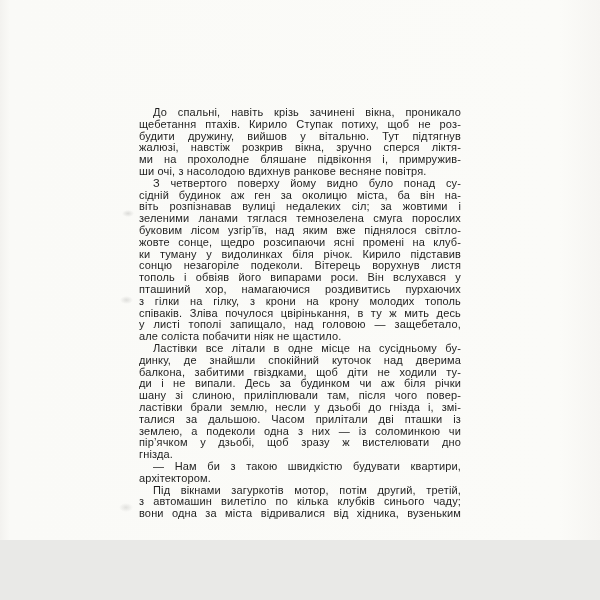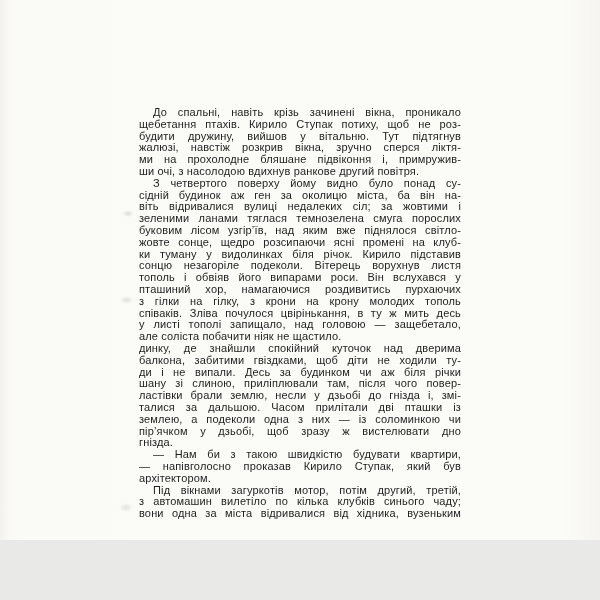--- a/index.html
+++ b/index.html
@@ -61,52 +61,52 @@
   <div class="smudge" id="smudge-2"></div>
   <div class="smudge" id="smudge-3"></div>
 
   <div id="text-block">
       <div class="para">
         <div class="line indent">До спальні, навіть крізь зачинені вікна, проникало</div>
         <div class="line">щебетання птахів. Кирило Ступак потиху, щоб не роз-</div>
         <div class="line">будити дружину, вийшов у вітальню. Тут підтягнув</div>
         <div class="line">жалюзі, навстіж розкрив вікна, зручно сперся ліктя-</div>
         <div class="line">ми на прохолодне бляшане підвіконня і, примружив-</div>
-        <div class="line lastline">ши очі, з насолодою вдихнув ранкове другий повітря.</div>
+        <div class="line lastline">ши очі, з насолодою вдихнув ранкове весняне повітря.</div>
       </div>
       <div class="para">
         <div class="line indent">З четвертого поверху йому видно було понад су-</div>
         <div class="line">сідній будинок аж ген за околицю міста, ба він на-</div>
-        <div class="line">віть відривалися вулиці недалеких сіл; за жовтими і</div>
+        <div class="line">віть розпізнавав вулиці недалеких сіл; за жовтими і</div>
         <div class="line">зеленими ланами тяглася темнозелена смуга порослих</div>
         <div class="line">буковим лісом узгір’їв, над яким вже піднялося світло-</div>
         <div class="line">жовте сонце, щедро розсипаючи ясні промені на клуб-</div>
         <div class="line">ки туману у видолинках біля річок. Кирило підставив</div>
         <div class="line">сонцю незагоріле подеколи. Вітерець ворухнув листя</div>
         <div class="line">тополь і обвіяв його випарами роси. Він вслухався у</div>
         <div class="line">пташиний хор, намагаючися роздивитись пурхаючих</div>
         <div class="line">з гілки на гілку, з крони на крону молодих тополь</div>
         <div class="line">співаків. Зліва почулося цвірінькання, в ту ж мить десь</div>
         <div class="line">у листі тополі запищало, над головою — защебетало,</div>
         <div class="line lastline">але соліста побачити ніяк не щастило.</div>
       </div>
       <div class="para">
+        <div class="line indent">Ластівки все літали в одне місце на сусідньому бу-</div>
         <div class="line">динку, де знайшли спокійний куточок над дверима</div>
         <div class="line">балкона, забитими гвіздками, щоб діти не ходили ту-</div>
         <div class="line">ди і не випали. Десь за будинком чи аж біля річки</div>
         <div class="line">шану зі слиною, приліплювали там, після чого повер-</div>
         <div class="line">ластівки брали землю, несли у дзьобі до гнізда і, змі-</div>
         <div class="line">талися за дальшою. Часом прилітали дві пташки із</div>
         <div class="line">землею, а подеколи одна з них — із соломинкою чи</div>
         <div class="line">пір’ячком у дзьобі, щоб зразу ж  вистелювати дно</div>
         <div class="line lastline">гнізда.</div>
       </div>
       <div class="para">
         <div class="line indent">— Нам би з такою швидкістю будувати квартири,</div>
-        <div class="line">— напівголосно проказав Кирило Ступак, який був</div>
         <div class="line lastline">архітектором.</div>
       </div>
       <div class="para justify-last">
         <div class="line indent">Під вікнами загуркотів мотор, потім другий, третій,</div>
         <div class="line">з автомашин вилетіло по кілька клубків синього чаду;</div>
         <div class="line lastline">вони одна за міста відривалися від хідника, вузеньким</div>
       </div>
     </div>
 
   <div id="page-number">5</div>

